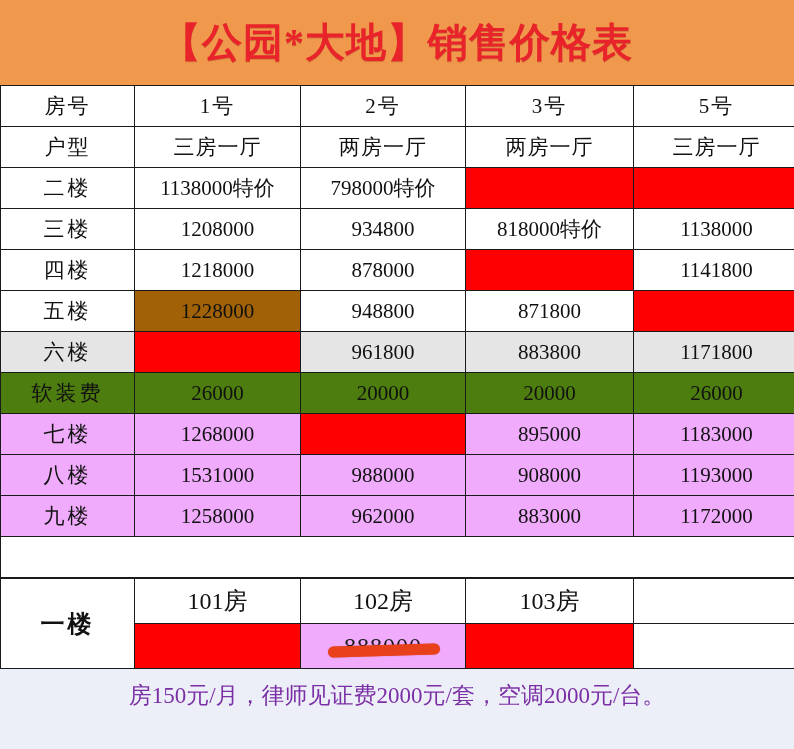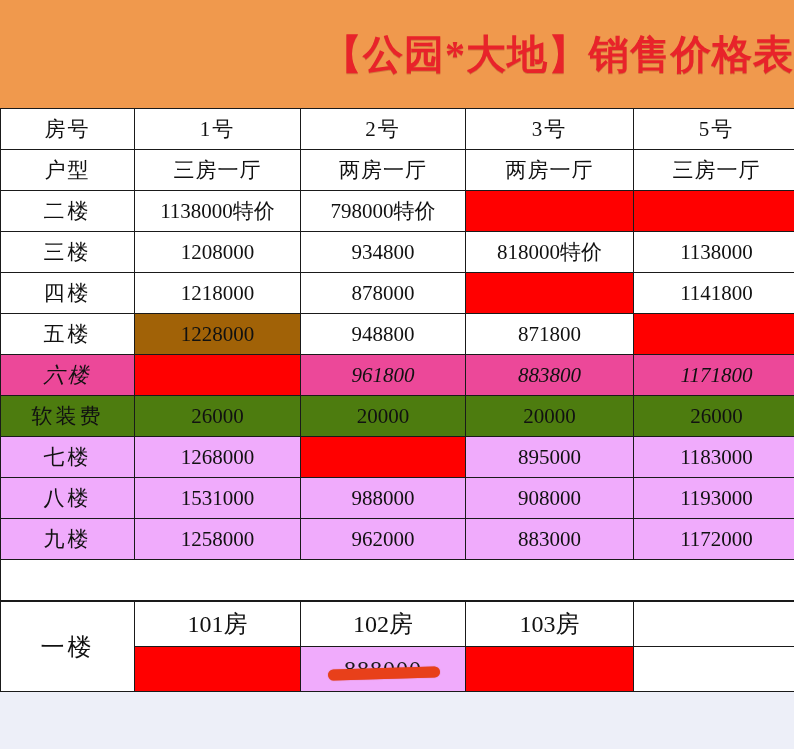--- a/index.html
+++ b/index.html
@@ -15,25 +15,25 @@
   }
   #page {
     position: relative;
     width: 794px;
     height: 749px;
     background: #ffffff;
   }
 
   
   .title-banner {
-    height: 108px;
+    height: 85px;
     background: #F0994D;
     display: flex;
     align-items: center;
-    justify-content: flex-end;
+    justify-content: center;
     box-sizing: border-box;
   }
   .title-text {
     color: #E8232A;
     font-size: 40px;
     font-weight: bold;
     letter-spacing: 1px;
     font-family: "Liberation Serif", "DejaVu Serif", serif;
     text-shadow: 0 1px 0 rgba(120,20,10,0.25);
     white-space: nowrap;
@@ -76,21 +76,21 @@
   }
   td.hdr-sub {
     font-size: 22px;
     letter-spacing: 1px;
   }
 
   
   .bg-white   { background: #ffffff; }
   .bg-sold    { background: #FF0000; }
   .bg-purple  { background: #a16207; color: #2b1040; }
-  .bg-gold    { background: #ec4899; font-style: italic; }
+  .bg-gold    { background: #e5e5e5; }
   .bg-green   { background: #4d7c0f; }
   .bg-lgreen  { background: #f0abfc; }
 
   .txt-special { color: #C8353F; font-size: 20px; letter-spacing: 0px; }
   .txt-gold    { color: #E2621B; }
   .txt-purple-cell { color: #30103f; }
 
   
   .spacer-row td {
     height: 34px;
@@ -115,20 +115,21 @@
     font-size: 24px;
     color: #111111;
     padding: 0;
     height: 44px;
     overflow: hidden;
     white-space: nowrap;
   }
   td.ground-label {
     font-size: 24px;
     letter-spacing: 3px;
+    font-weight: bold;
   }
   td.empty-cell { border: 1px solid #1a1a1a; background: #ffffff; }
 
   
   .struck-wrap {
     position: relative;
     display: inline-block;
     line-height: 1;
   }
   .struck-num {
@@ -285,15 +286,16 @@
             <span class="strike-mark"></span>
           </span>
         </td>
         <td class="c3 bg-sold"></td>
         <td class="c4 empty-cell"></td>
       </tr>
     </tbody>
   </table>
 
   <div class="footnote">
+    <span class="fn-line">房150元/月，律师见证费2000元/套，空调2000元/台。</span>
   </div>
 
 </div>
 
 </body></html>

